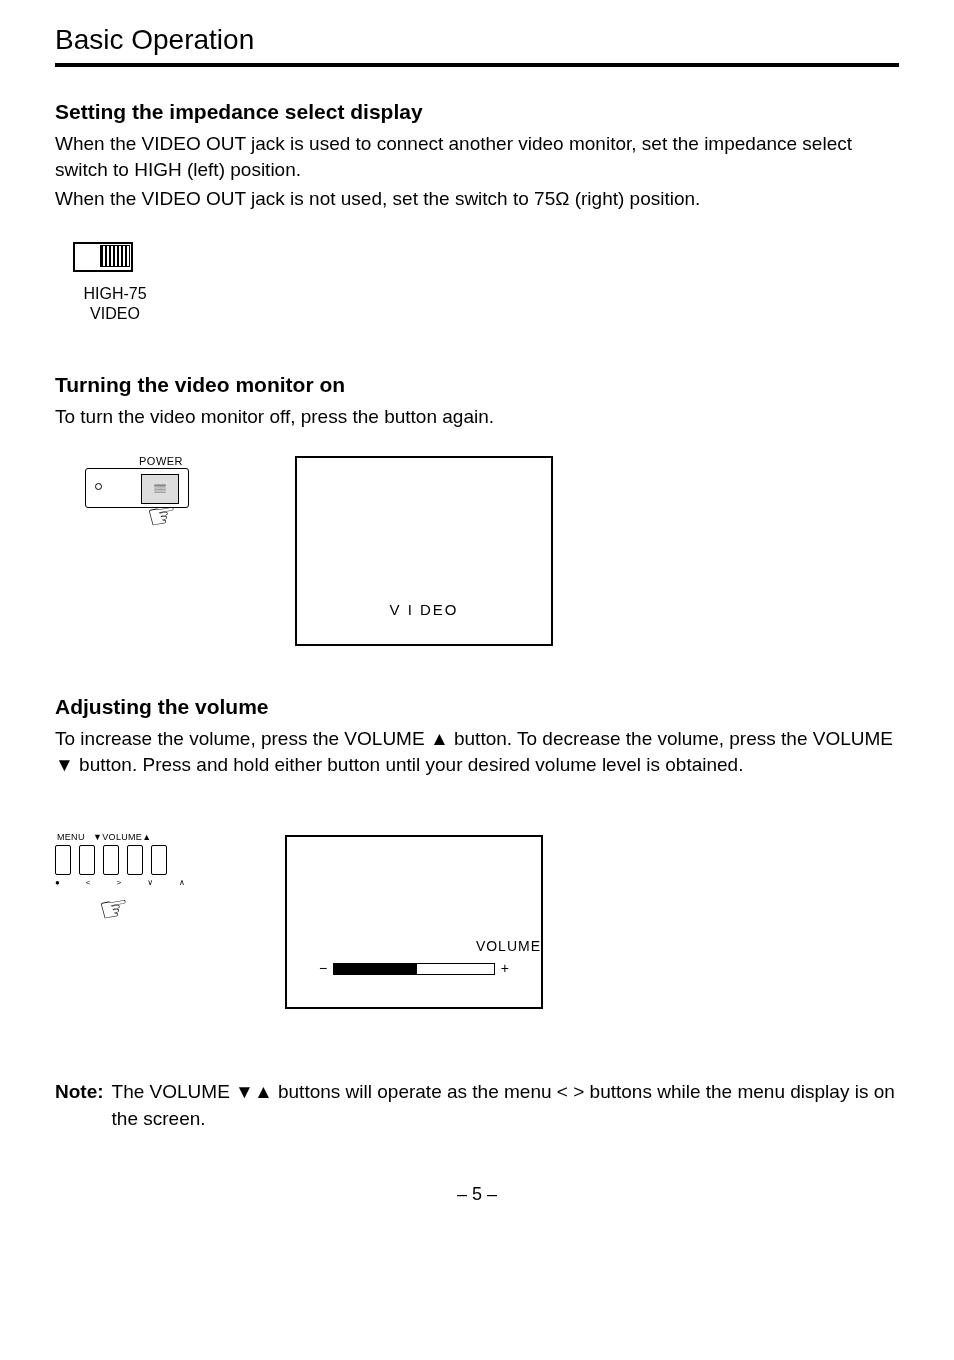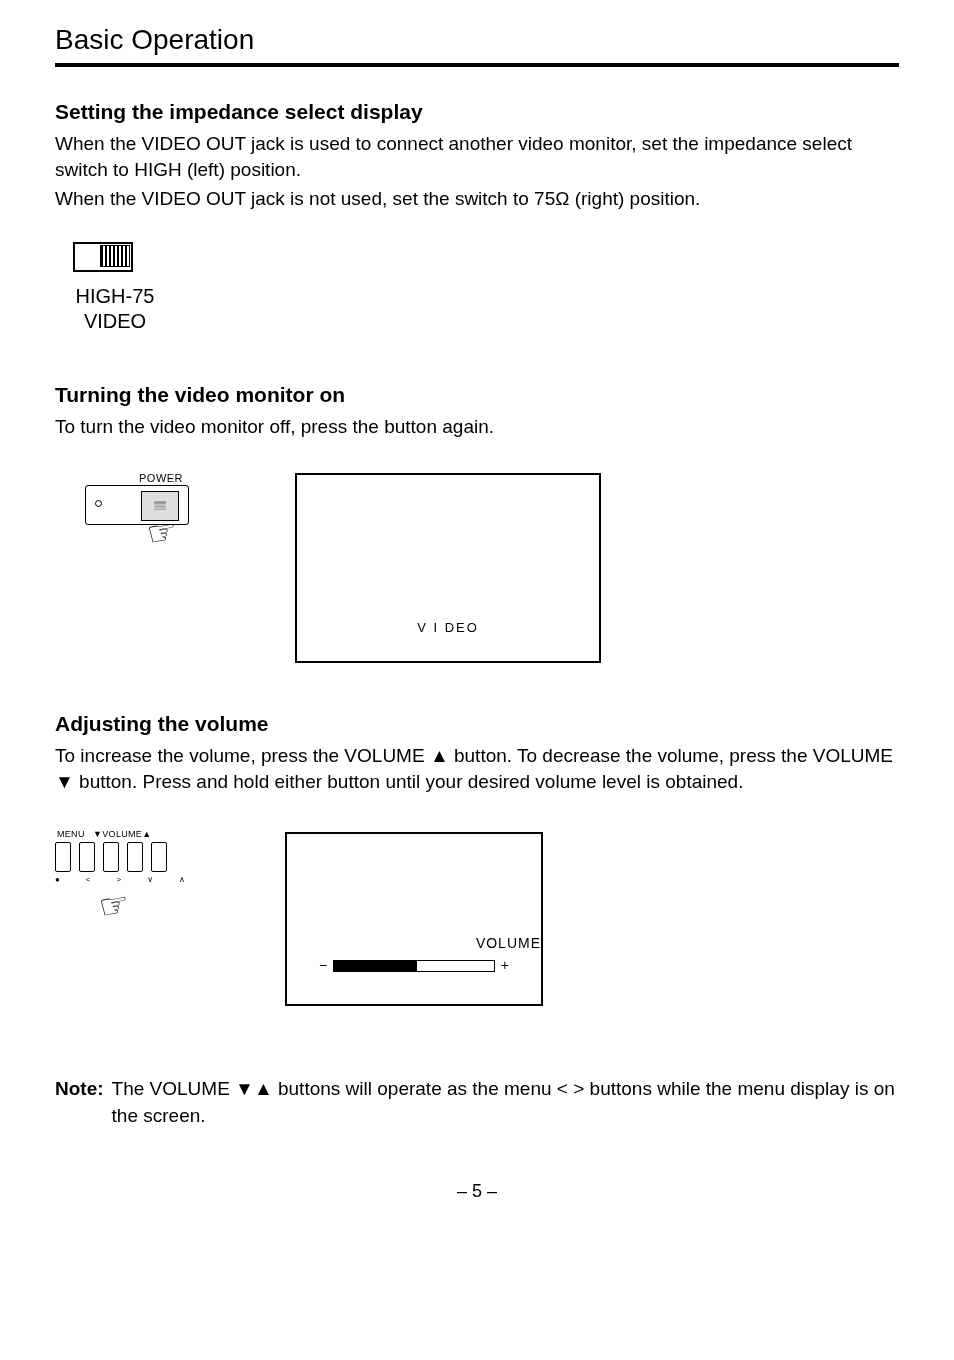--- a/index.html
+++ b/index.html
@@ -26,39 +26,39 @@
     font-size: 21px;
     font-weight: bold;
     margin: 0 0 4px 0;
   }
   p { margin: 0 0 2px 0; }
   .section { margin-bottom: 46px; }
   .figure-row {
     display: flex;
     align-items: flex-start;
     gap: 70px;
-    margin-top: 33px;
+    margin-top: 26px;
   }
   .switch-diagram { margin-left: 18px; margin-top: 30px; }
   .switch-box {
     width: 56px;
     height: 26px;
     border: 2px solid #000;
     position: relative;
     background: #fff;
     margin-bottom: 6px;
   }
   .switch-slider {
     position: absolute;
     right: 1px; top: 1px;
     width: 28px; height: 20px;
     border: 1px solid #000;
     background: repeating-linear-gradient(90deg,#000,#000 2px,#fff 2px,#fff 4px);
   }
-  .switch-label { font-size: 20px; text-align: center; width: 84px; line-height: 1.25; margin-top: 12px; }
+  .switch-label { font-size: 16px; text-align: center; width: 84px; line-height: 1.25; margin-top: 12px; }
   .power-diagram { position: relative; width: 140px; height: 110px; margin-left: 30px; }
   .power-label { font-size: 11px; position: absolute; top: -2px; left: 54px; letter-spacing: 0.5px; }
   .power-box {
     position: absolute; top: 12px; left: 0;
     width: 102px; height: 38px;
     border: 1px solid #000;
     border-radius: 3px;
     background: #fff;
   }
   .power-led {
@@ -76,23 +76,22 @@
   .hand-icon {
     position: absolute;
     font-size: 34px;
     line-height: 1;
     transform: scaleX(-1) rotate(10deg);
   }
   .screen-box {
     width: 254px; height: 186px;
     border: 2px solid #000;
     position: relative;
-    font-size: 13px;
+    font-size: 15px;
     letter-spacing: 2px;
-    padding-left: 48px;
   }
   .screen-box .center-label {
     position: absolute; bottom: 24px; left: 0; right: 0;
     text-align: center;
   }
   .buttons-diagram { position: relative; width: 150px; height: 120px; margin-left: 0; }
   .tiny-labels { font-size: 9px; position: absolute; top: -4px; left: 2px; letter-spacing:0.3px;}
   .btn-row { position: absolute; top: 10px; left: 0; display:flex; gap:8px; }
   .small-btn { width: 14px; height: 28px; border:1.5px solid #000; border-radius:2px; }
   .sub-row { position:absolute; top:42px; left:0; width:130px; font-size:8px; display:flex; justify-content:space-between; }
@@ -147,21 +146,21 @@
     <div class="screen-box">
       <div class="center-label">V I DEO</div>
     </div>
   </div>
 </div>
 
 <div class="section" style="margin-bottom:20px;">
   <h2>Adjusting the volume</h2>
   <p>To increase the volume, press the VOLUME ▲ button. To decrease the volume, press the VOLUME ▼ button. Press and hold either button until your desired volume level is obtained.</p>
 
-  <div class="figure-row" style="gap:80px; margin-top:36px;">
+  <div class="figure-row" style="gap:80px; margin-top:56px;">
     <div class="buttons-diagram">
       <div class="tiny-labels">
         <span>MENU</span>&nbsp;&nbsp;
         <span>▼VOLUME▲</span>
       </div>
       <div class="btn-row">
         <div class="small-btn"></div>
         <div class="small-btn"></div>
         <div class="small-btn"></div>
         <div class="small-btn"></div>

